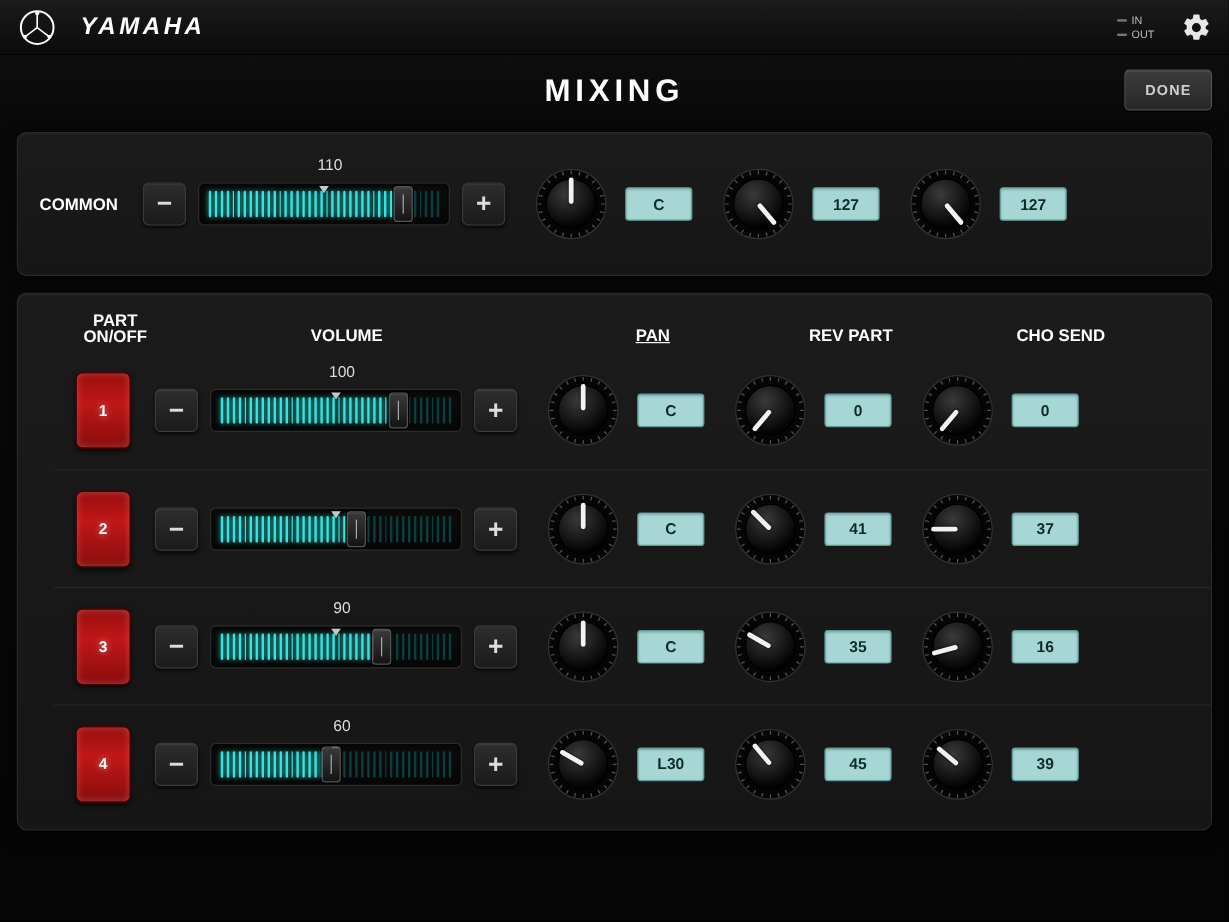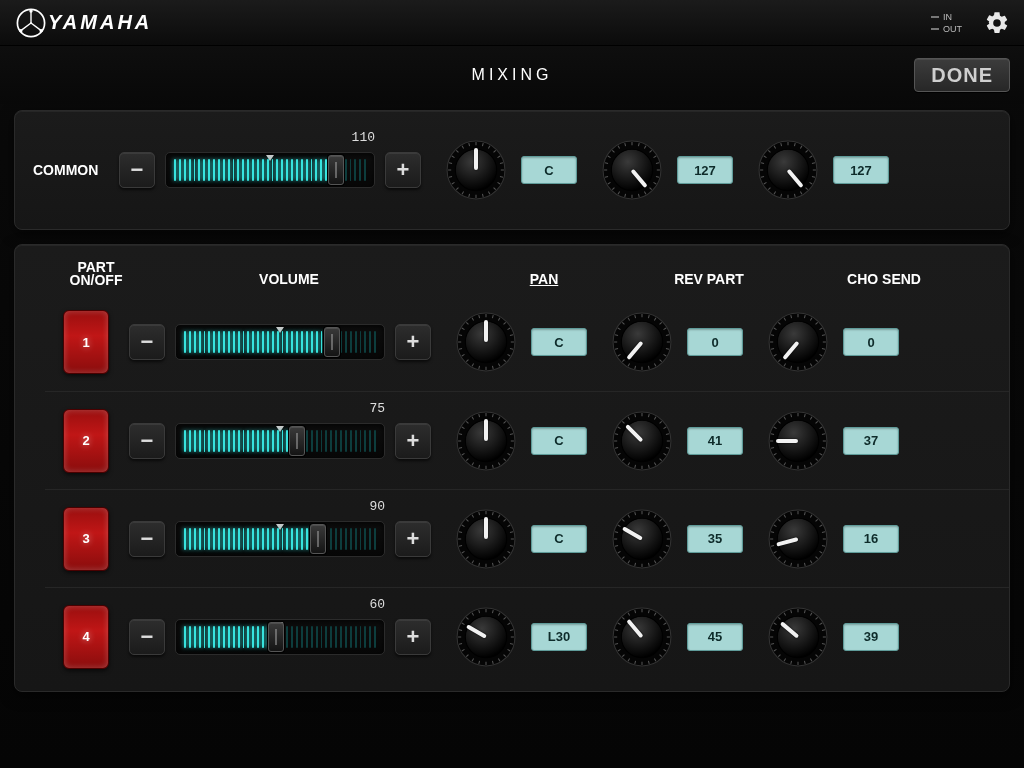--- a/index.html
+++ b/index.html
@@ -1,45 +1,45 @@
 <!DOCTYPE html>
 <html><head>
 <meta charset="utf-8">
 <style>
   * { box-sizing: border-box; margin: 0; padding: 0; }
   html, body { width: 1024px; height: 768px; overflow: hidden; background:#000; font-family: Arial, Helvetica, sans-serif; color:#e8e8e8; }
   .app { width:1024px; height:768px; background: linear-gradient(#0a0a0a,#050505); position:relative; }
   .header { height:46px; display:flex; align-items:center; justify-content:space-between; padding:0 14px; background: linear-gradient(#1b1b1b,#0b0b0b); border-bottom:1px solid #000; }
-  .brand { display:flex; align-items:center; gap:0; }
+  .brand { display:flex; align-items:center; gap:19px; }
   .brand-mark { width:34px; height:34px; }
   .brand-name { font-size:20px; letter-spacing:3px; font-weight:700; color:#fff; font-style:italic;}
   .hdr-right { display:flex; align-items:center; gap:22px; }
   .io { display:flex; flex-direction:column; gap:2px; font-size:9px; color:#bbb; }
   .io-row { display:flex; align-items:center; gap:4px; }
   .io-row .dash { width:8px; height:2px; background:#777; }
   .gear { width:26px; height:26px; cursor:pointer; }
 
   .titlebar { height:58px; position:relative; display:flex; align-items:center; justify-content:center; background: linear-gradient(#0e0e0e,#080808); }
-  .page-title { font-size:16px; font-weight:400; letter-spacing:4px; color:#fff; }
-  .done-btn { position:absolute; right:14px; top:12px; height:34px; padding:0 16px; border-radius:4px; background:linear-gradient(#3c3c3c,#272727); border:1px solid #555; color:#cfcfcf; font-size:20px; font-weight:700; letter-spacing:1px; cursor:pointer; box-shadow:0 1px 0 #000, inset 0 1px 0 rgba(255,255,255,.08); }
+  .page-title { font-size:26px; font-weight:700; letter-spacing:4px; color:#fff; }
+  .done-btn { position:absolute; right:14px; top:12px; height:34px; padding:0 16px; border-radius:4px; background:linear-gradient(#3c3c3c,#272727); border:1px solid #555; color:#cfcfcf; font-size:12px; font-weight:700; letter-spacing:1px; cursor:pointer; box-shadow:0 1px 0 #000, inset 0 1px 0 rgba(255,255,255,.08); }
 
   .panel { margin:0 14px; border-radius:8px; background:linear-gradient(#1b1b1b,#161616); border:1px solid #2a2a2a; box-shadow:inset 0 1px 0 rgba(255,255,255,.05), 0 4px 14px rgba(0,0,0,.6);padding-left:30px; }
   .section { padding:10px 0; }
   .row { display:flex; align-items:center; height:98px; padding:0 18px; }
   .row + .row { border-top:1px solid #262626; }
   .row.common { border-radius:8px; }
   .row.part { }
 
   .label { width:80px; font-size:14px; font-weight:700; color:#fff; text-align:center;}
   .part-btn { width:46px; height:64px; border-radius:6px; background:linear-gradient(#9a0f0f,#c01616 40%,#8a0d0d); border:1px solid #4a0000; box-shadow:inset 0 0 6px rgba(255,255,255,.25), 0 2px 4px rgba(0,0,0,.6); color:#fff; font-weight:700; font-size:13px; display:flex; align-items:center; justify-content:center; margin-right:20px; cursor:pointer;}
   .part-btn .num { text-shadow:0 0 6px rgba(255,255,255,.5); }
 
   .minus, .plus { width:36px; height:36px; border-radius:5px; background:linear-gradient(#2d2d2d,#1b1b1b); border:1px solid #3a3a3a; box-shadow:inset 0 1px 0 rgba(255,255,255,.07), 0 2px 3px rgba(0,0,0,.6); display:flex; align-items:center; justify-content:center; color:#ddd; font-size:22px; font-weight:800; cursor:pointer;}
   .slider-wrap { position:relative; margin:0 10px; flex: 0 0 auto; }
-  .slider-readout { position:absolute; top:-22px; left:10px; right:0; text-align:right; font-size:13px; color:#ddd;font-family:Liberation Mono, monospace; }
+  .slider-readout { position:absolute; top:-22px; left:10px; right:0; text-align:center; font-size:13px; color:#ddd; }
   .slider { width:210px; height:36px; border-radius:5px; background:linear-gradient(#0e0e0e,#070707); border:1px solid #2b2b2b; position:relative; overflow:hidden; box-shadow:inset 0 2px 6px rgba(0,0,0,.8);}
   .ticks { position:absolute; inset:6px 8px; display:flex; align-items:stretch; gap:3px; }
   .ticks span { flex:1; background:#0d3d3d; border-radius:1px;}
   .ticks span.on { background:#38e3de; box-shadow:0 0 4px #2fe0db;}
   .slider .center-tick { position:absolute; top:2px; left:50%; width:0; height:0; border-left:4px solid transparent;border-right:4px solid transparent;border-top:6px solid #c9c9c9; transform:translateX(-50%);}
   .thumb { position:absolute; top:2px; bottom:2px; width:16px; border-radius:3px; background:linear-gradient(#3a3a3a,#141414); border:1px solid #555; box-shadow:0 0 0 1px #000, inset 0 1px 0 rgba(255,255,255,.1);}
   .thumb::after{content:"";position:absolute;left:50%;top:6px;bottom:6px;width:1px;background:#aaa;transform:translateX(-50%);}
 
   .vol-block { display:flex; align-items:center; }
   .knob-cell { display:flex; align-items:center; gap:14px; margin-left:24px;}
@@ -290,20 +290,21 @@
       <div class="h hdr-cho">CHO SEND</div>
     </div>
     <div id="parts-container">
         <div class="row part">
     <button class="part-btn">
             <span class="num">1</span>
           </button>
     <div class="vol-block">
       <button class="minus">−</button>
       <div class="slider-wrap">
+        <div class="slider-readout">100</div>
         <div class="slider">
                 <div class="center-tick"></div>
                 <div class="ticks">
                   <span class="on"></span>
                   <span class="on"></span>
                   <span class="on"></span>
                   <span class="on"></span>
                   <span class="on"></span>
                   <span class="on"></span>
                   <span class="on"></span>
@@ -467,21 +468,20 @@
       <div class="val-box">0</div>
     </div>
         </div>
         <div class="row part">
     <button class="part-btn">
             <span class="num">2</span>
           </button>
     <div class="vol-block">
       <button class="minus">−</button>
       <div class="slider-wrap">
-        <div class="slider-readout">75</div>
         <div class="slider">
                 <div class="center-tick"></div>
                 <div class="ticks">
                   <span class="on"></span>
                   <span class="on"></span>
                   <span class="on"></span>
                   <span class="on"></span>
                   <span class="on"></span>
                   <span class="on"></span>
                   <span class="on"></span>

